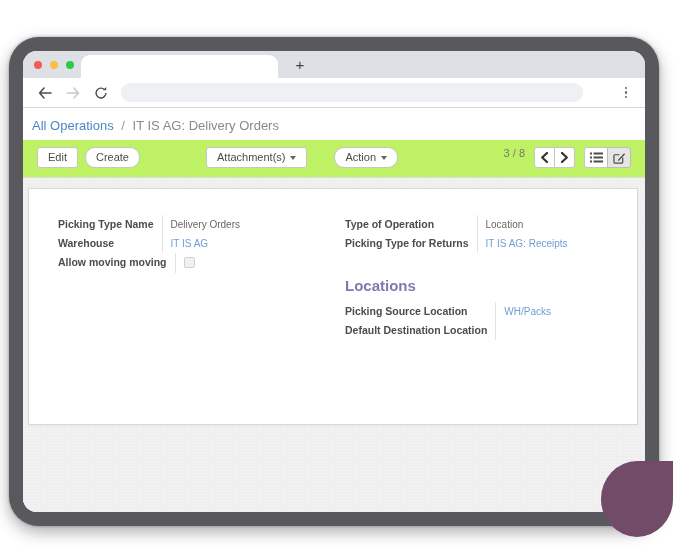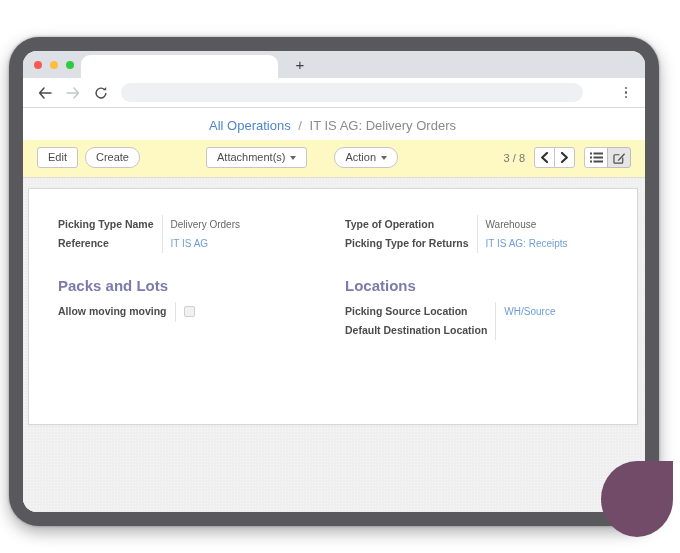--- a/index.html
+++ b/index.html
@@ -32,33 +32,33 @@
   
   .navbar{height:29px;background:#fff;display:flex;align-items:center;padding:0 12px;flex:none;
     border-bottom:1px solid #d8d8d8;}
   .nav-btn{width:20px;height:20px;display:flex;align-items:center;justify-content:center;flex:none;}
   .nav-btn + .nav-btn{margin-left:8px;}
   .address{height:19px;border-radius:10px;background:#eef0f3;flex:1;margin:0 36px 0 10px;}
   .kebab{width:14px;height:18px;display:flex;flex-direction:column;align-items:center;justify-content:center;gap:2px;flex:none;}
   .kebab i{width:2.5px;height:2.5px;border-radius:50%;background:#5f6368;display:block;}
   
   .page{flex:1;display:flex;flex-direction:column;min-height:0;background:#efeff1;}
-  .crumbbar{background:#fff;padding:10px 12px 7px 9px;font-size:13px;flex:none;white-space:nowrap;text-align:center;}
+  .crumbbar{background:#fff;padding:10px 12px 7px 9px;font-size:13px;flex:none;white-space:nowrap;}
   .crumb-link{color:#4d86c8;cursor:pointer;}
   .crumb-sep{color:#9a9a9a;margin:0 4px;}
   .crumb-cur{color:#8a8a8a;}
-  .controls{background:#fef9c3;border-bottom:1px solid #dcdcdc;padding:7px 14px 9px 14px;
+  .controls{background:#bef264;border-bottom:1px solid #dcdcdc;padding:7px 14px 9px 14px;
     display:flex;align-items:center;flex:none;}
   .btn{font-size:11px;color:#4c4c4c;background:#fff;border:1px solid #c6c6c6;border-radius:3px;
     padding:4px 10px;line-height:11px;white-space:nowrap;cursor:pointer;}
   .btn + .btn{margin-left:7px;border-radius:10px;}
   .dd-group{margin-left:66px;display:flex;gap:20px;}
   .caret{display:inline-block;width:0;height:0;border-left:3px solid transparent;
     border-right:3px solid transparent;border-top:4px solid #666;margin-left:5px;vertical-align:1px;}
-  .right-cluster{margin-left:auto;display:flex;align-items:center;}
+  .right-cluster{margin-left:auto;display:flex;align-items:flex-start;}
   .counter{font-size:11px;color:#777;margin-right:9px;}
   .btn-group{display:flex;}
   .icon-btn{width:21px;height:21px;background:#fff;border:1px solid #c6c6c6;box-sizing:border-box;
     display:flex;align-items:center;justify-content:center;cursor:pointer;padding:0;}
   .btn-group .icon-btn:first-child{border-radius:3px 0 0 3px;}
   .btn-group .icon-btn:last-child{border-radius:0 3px 3px 0;margin-left:-1px;}
   .view-group{margin-left:9px;}
   .view-group .icon-btn{width:24px;}
   .icon-btn.active{background:#e6e6e6;border-color:#bdbdbd;}
   
@@ -199,61 +199,60 @@
 
           <div class="group-row">
             <div class="col-l">
               <table class="o-group">
                 <tbody>
                     <tr>
                   <td class="lbl lblw-88">Picking Type Name</td>
                   <td class="val">Delivery Orders</td>
                 </tr>
                 <tr>
-                  <td class="lbl lblw-88">Reference</td>
+                  <td class="lbl lblw-88">Warehouse</td>
                   <td class="val"><span class="flink">IT IS AG</span></td>
                 </tr>
               </tbody>
                 </table>
             </div>
             <div class="col-r">
               <table class="o-group">
                 <tbody>
                     <tr>
                   <td class="lbl lblw-112">Type of Operation</td>
-                  <td class="val">Warehouse</td>
+                  <td class="val">Location</td>
                 </tr>
                 <tr>
                   <td class="lbl lblw-112">Picking Type for Returns</td>
                   <td class="val"><span class="flink">IT IS AG: Receipts</span></td>
                 </tr>
               </tbody>
                 </table>
             </div>
           </div>
 
           <div class="group-row">
             <div class="col-l">
-              <h3 class="section">Packs and Lots</h3>
               <table class="o-group">
                 <tbody>
                     <tr>
                   <td class="lbl lblw-88">Allow moving moving</td>
                   <td class="val"><span class="checkbox"></span></td>
                 </tr>
               </tbody>
                 </table>
             </div>
             <div class="col-r">
               <h3 class="section">Locations</h3>
               <table class="o-group">
                 <tbody>
                     <tr>
                   <td class="lbl lblw-130">Picking Source Location</td>
-                  <td class="val"><span class="flink">WH/Source</span></td>
+                  <td class="val"><span class="flink">WH/Packs</span></td>
                 </tr>
                 <tr>
                   <td class="lbl lblw-130">Default Destination Location</td>
                   <td class="val"></td>
                 </tr>
               </tbody>
                 </table>
             </div>
           </div>
 

